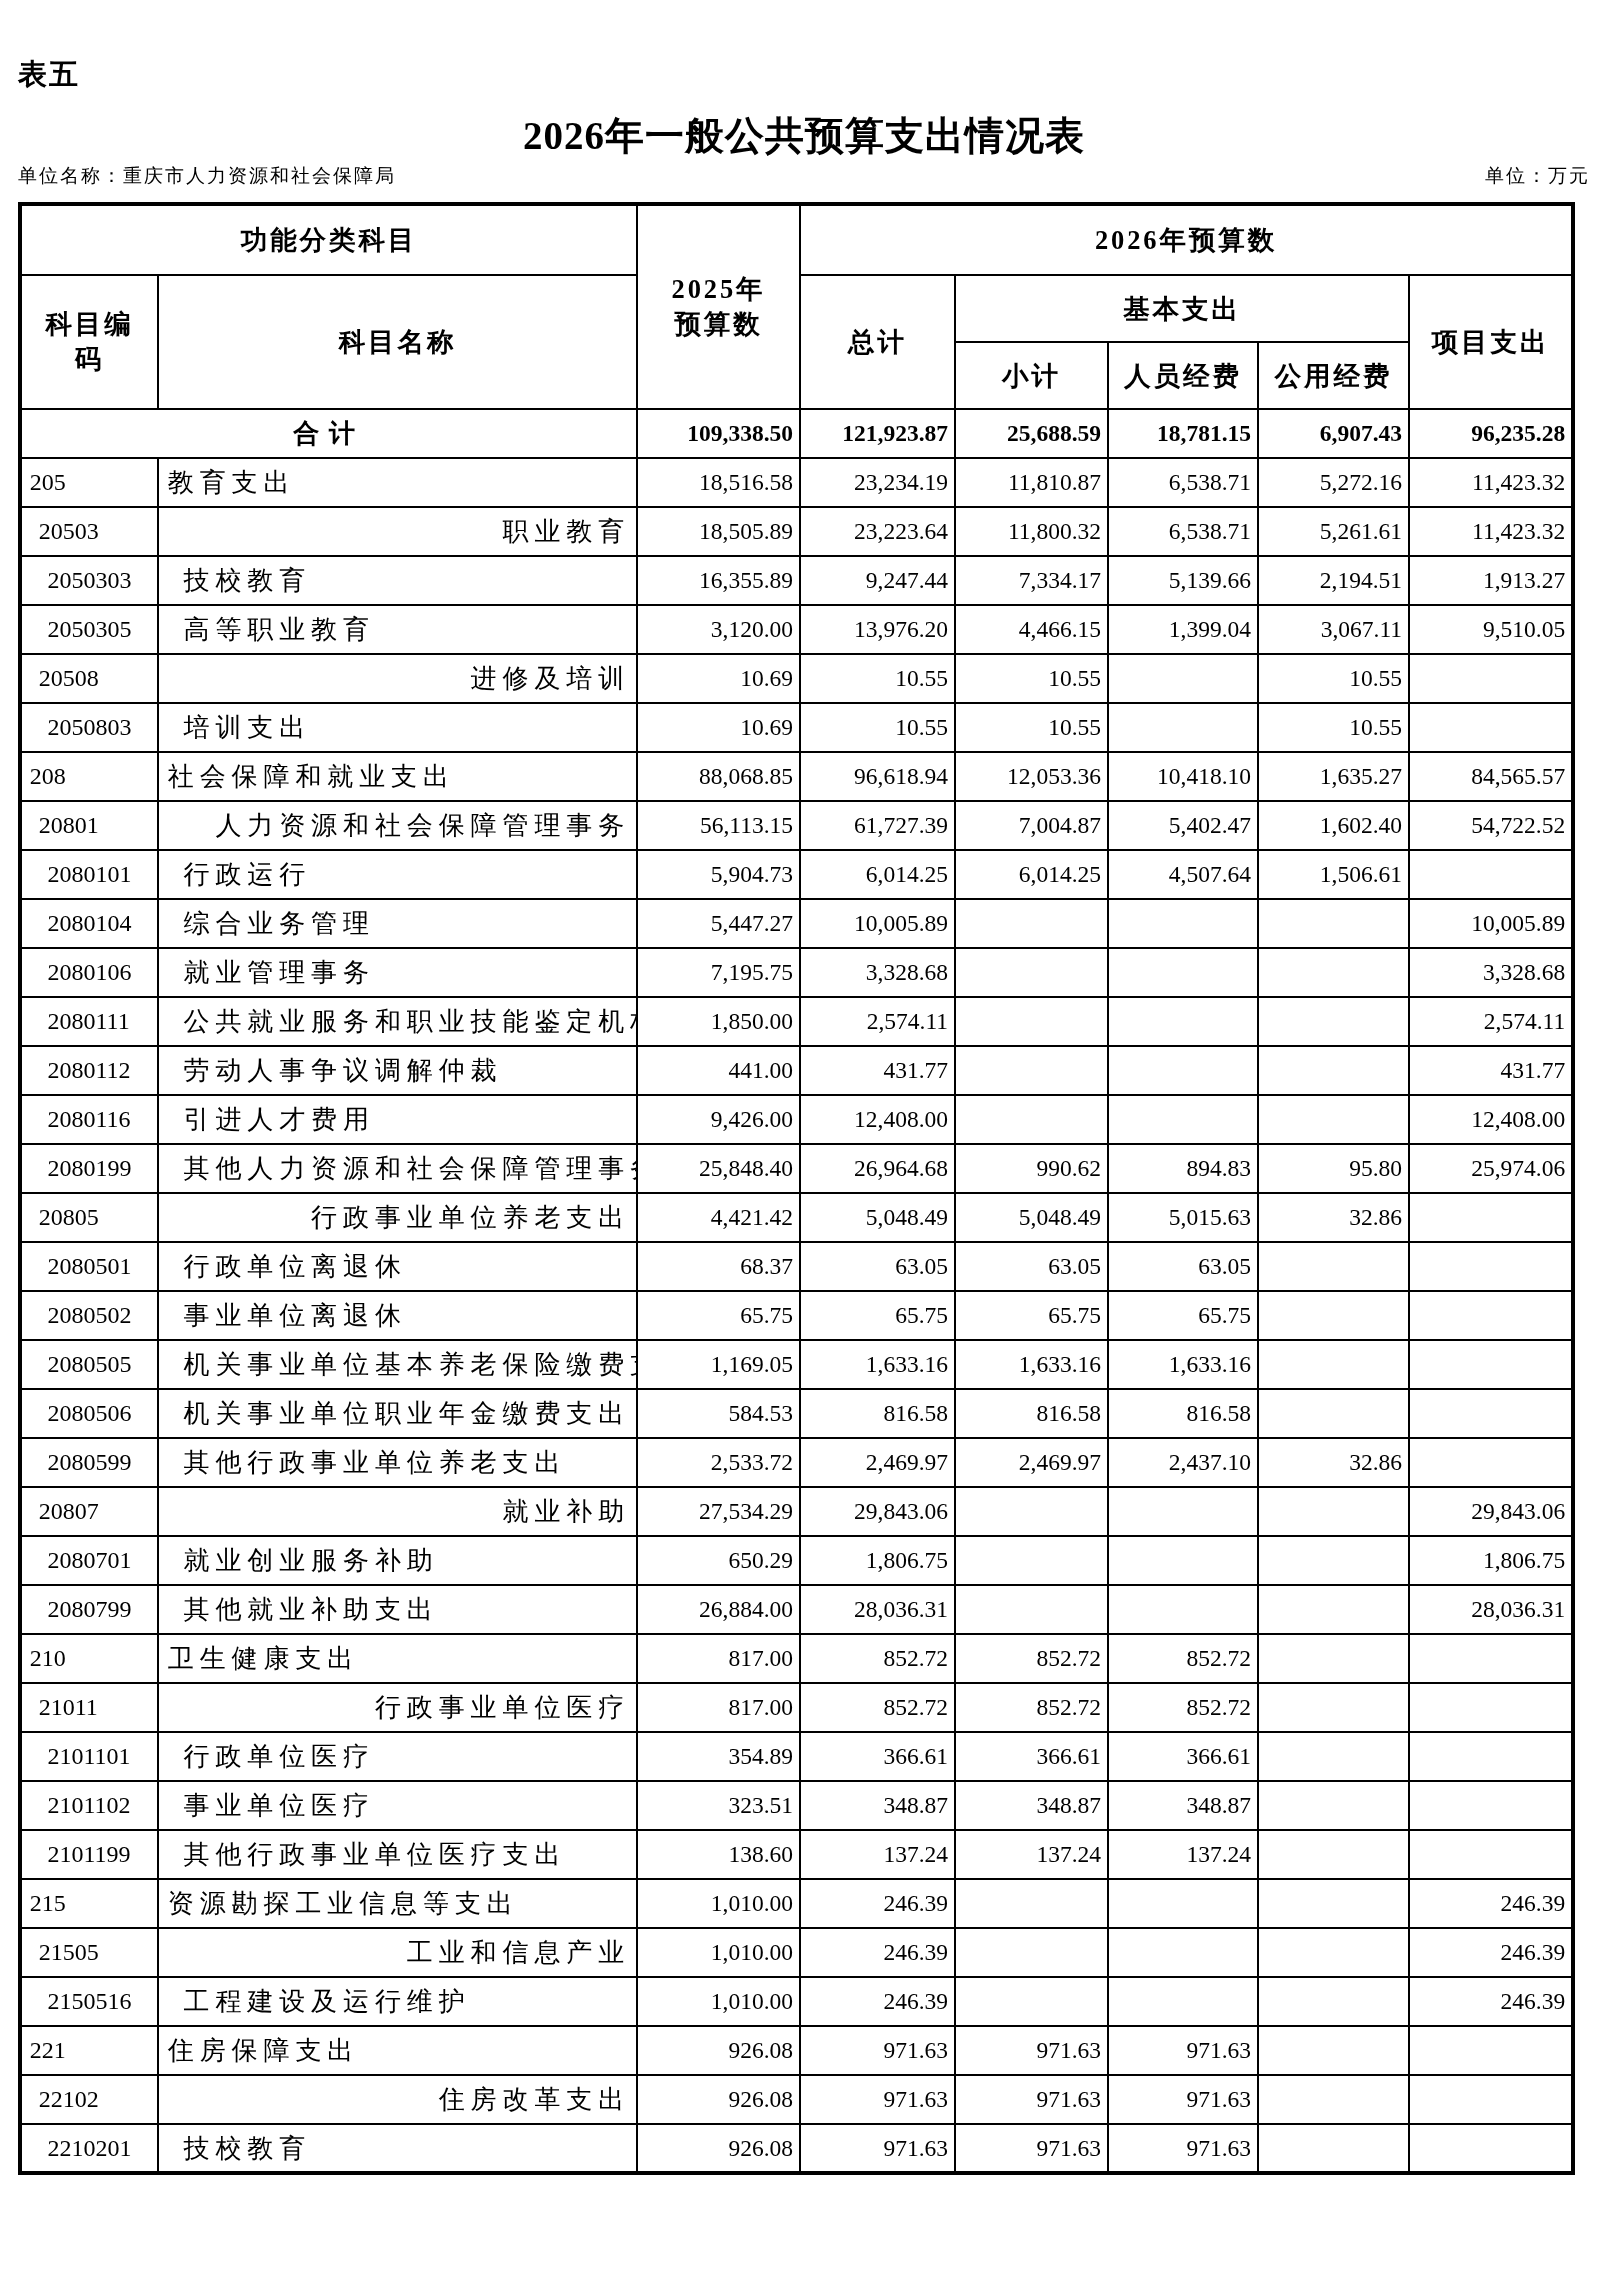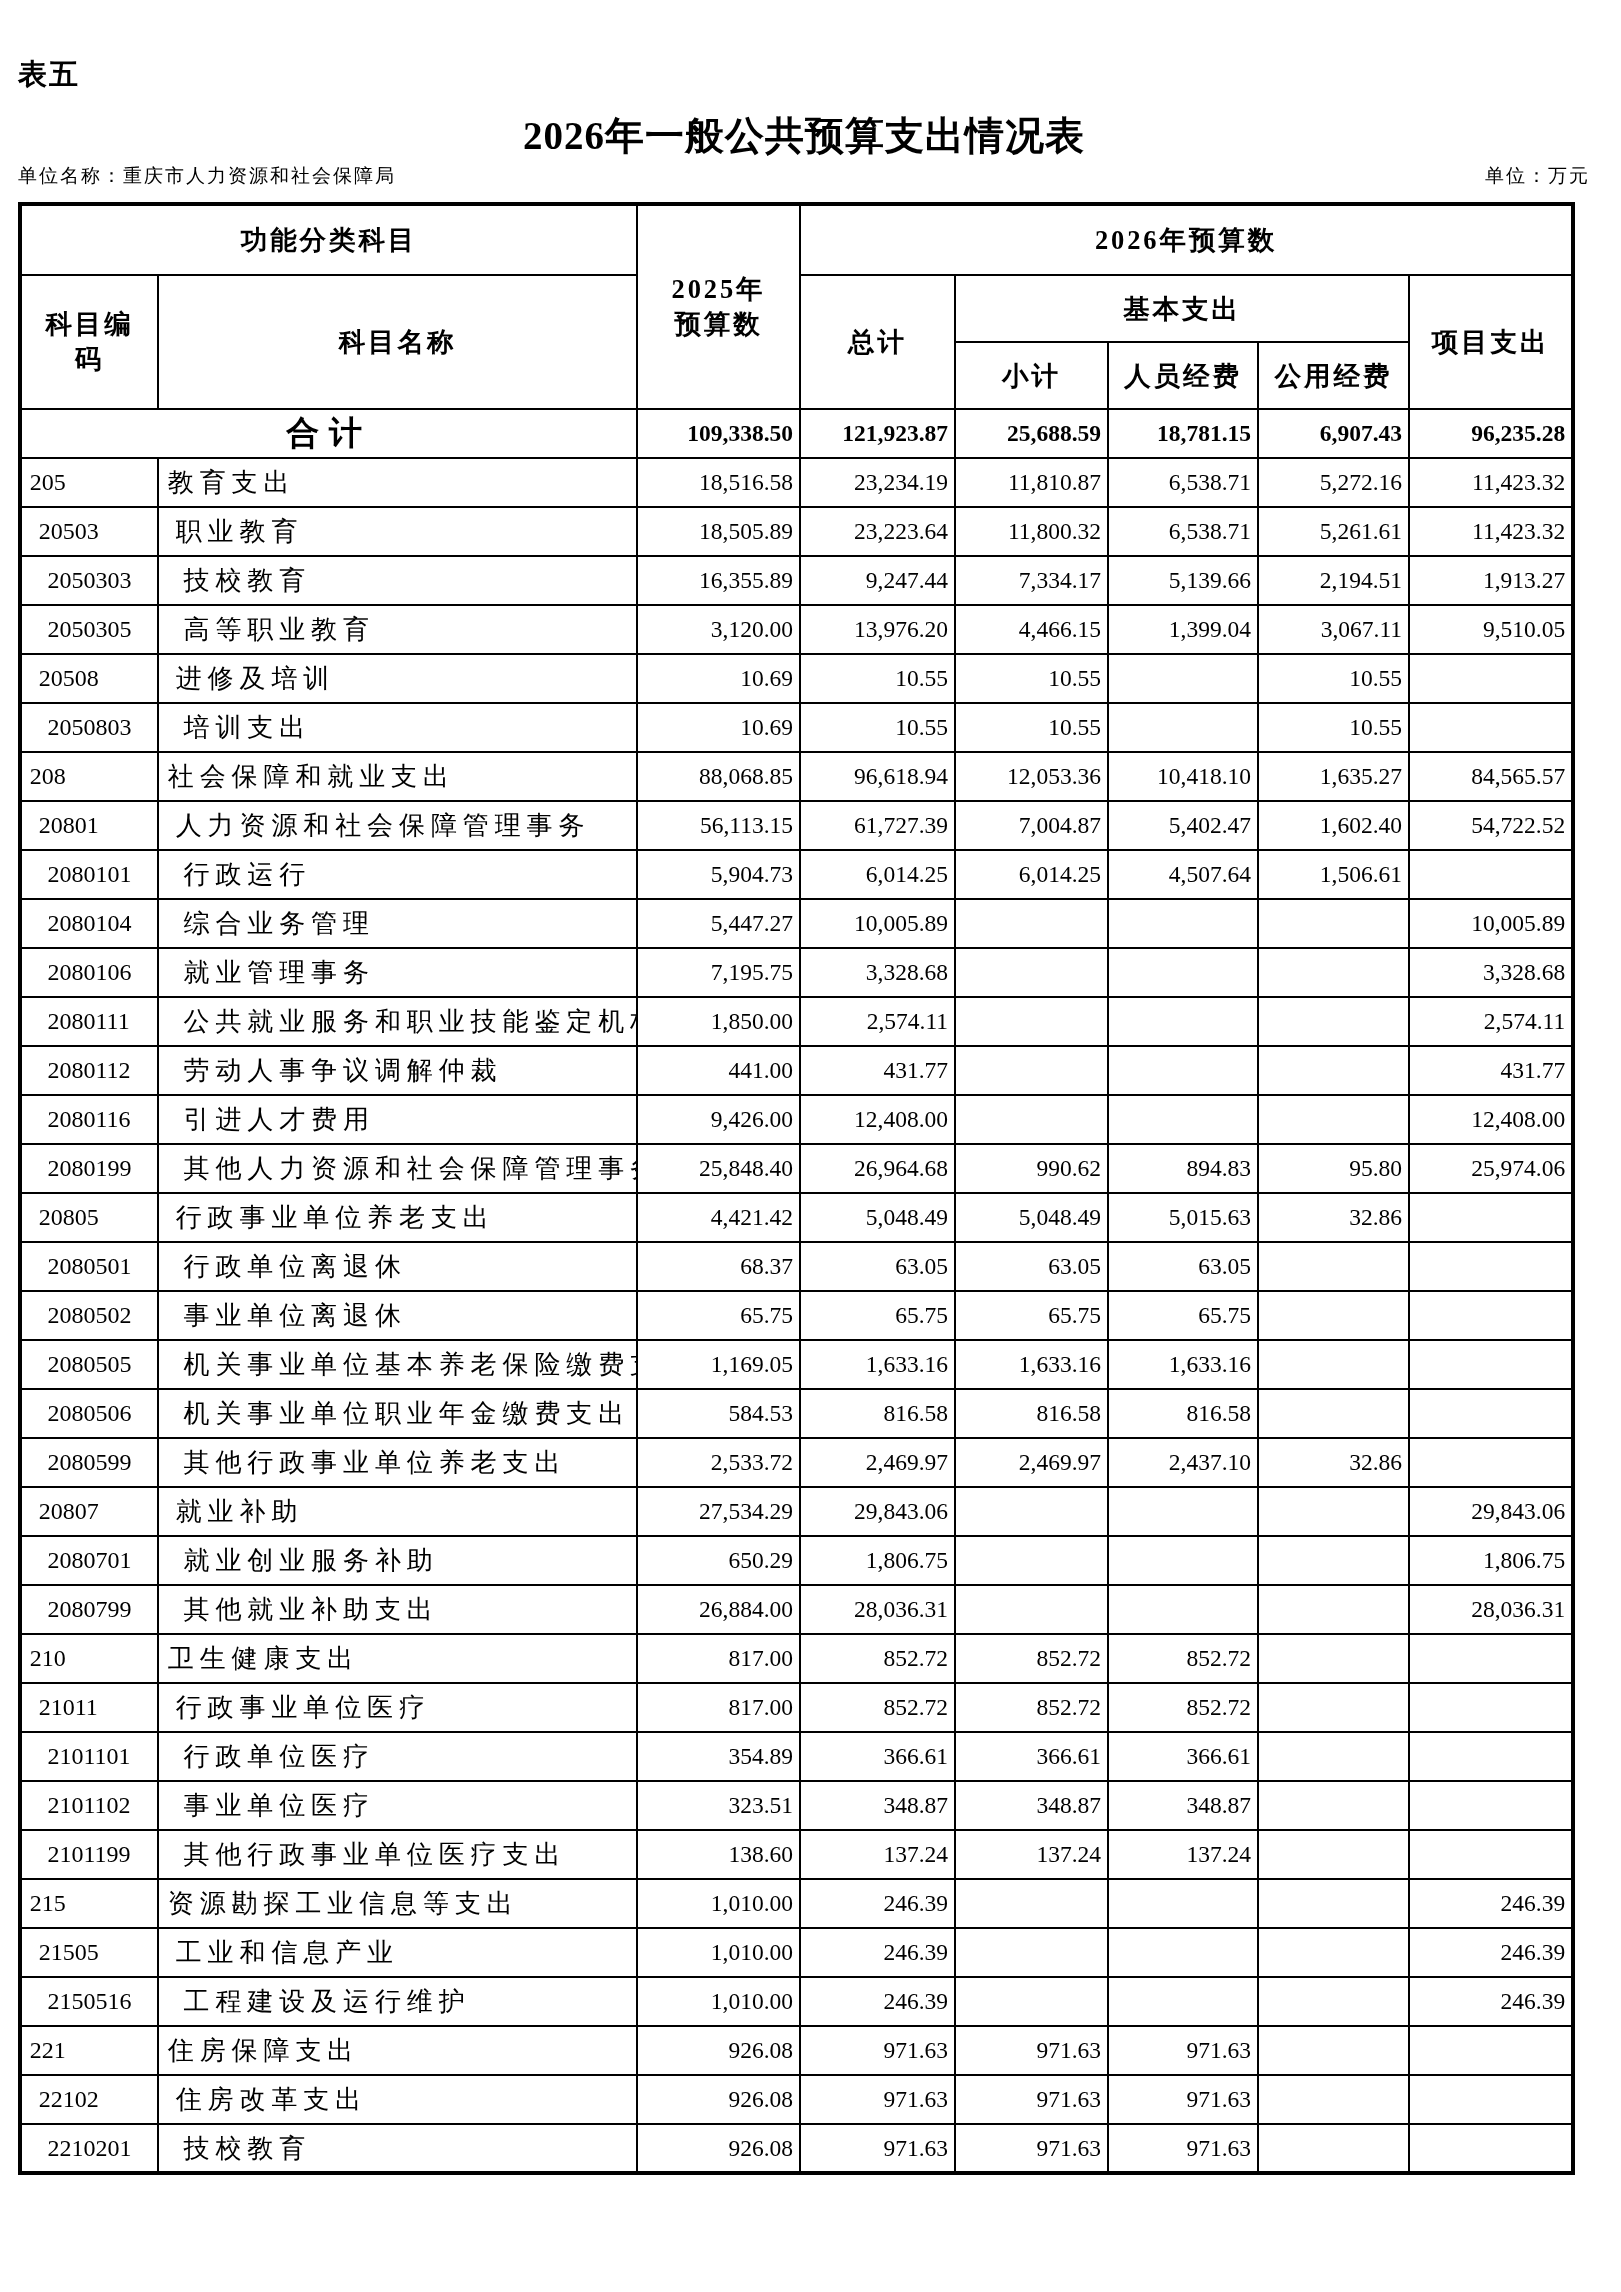--- a/index.html
+++ b/index.html
@@ -43,25 +43,25 @@
   td.num{
     text-align:right;font-size:23.5px;padding-right:6.9px;
     white-space:nowrap;
   }
   td.code{font-size:24px;text-align:left;white-space:nowrap;}
   td.name{font-size:26px;text-align:left;letter-spacing:5.9px;white-space:nowrap;}
   td.code.lvl1{padding-left:7.8px;}
   td.code.lvl2{padding-left:16.7px;}
   td.code.lvl3{padding-left:25.5px;}
   td.name.lvl1{padding-left:8.8px;}
-  td.name.lvl2{padding-left:16.7px;}
+  td.name.lvl2{padding-left:16.7px;text-align:right;}
   td.name.lvl3{padding-left:24.5px;}
   tr.total-row td{font-weight:bold;}
   td.total-label{
-    text-align:center;font-size:33px;font-weight:bold;letter-spacing:9.8px;
+    text-align:center;font-size:26px;font-weight:bold;letter-spacing:9.8px;
   }
 </style>
 </head>
 <body>
 
 <div class="sheet">
   <div class="sheet-label">表五</div>
   <div class="doc-title">2026年一般公共预算支出情况表</div>
   <div class="unit-row">
     <span>单位名称：重庆市人力资源和社会保障局</span>

